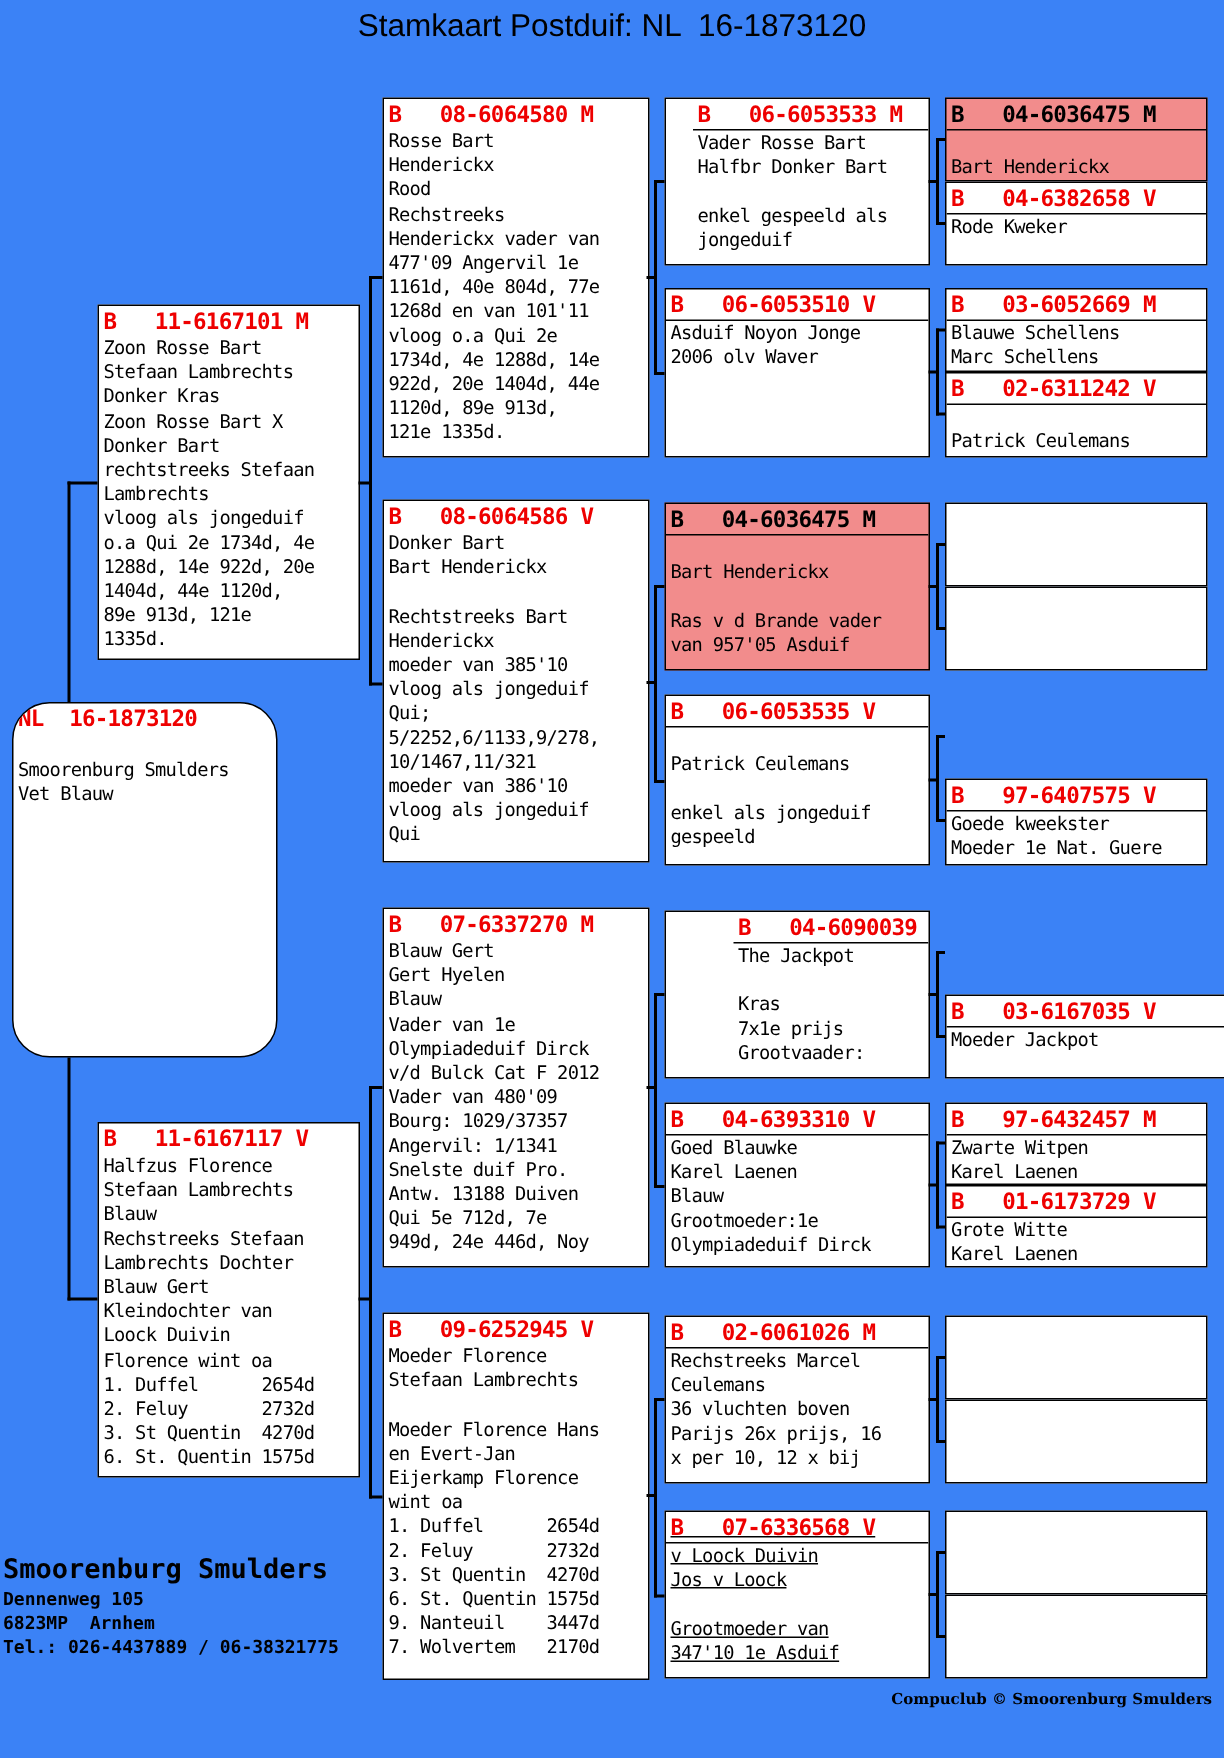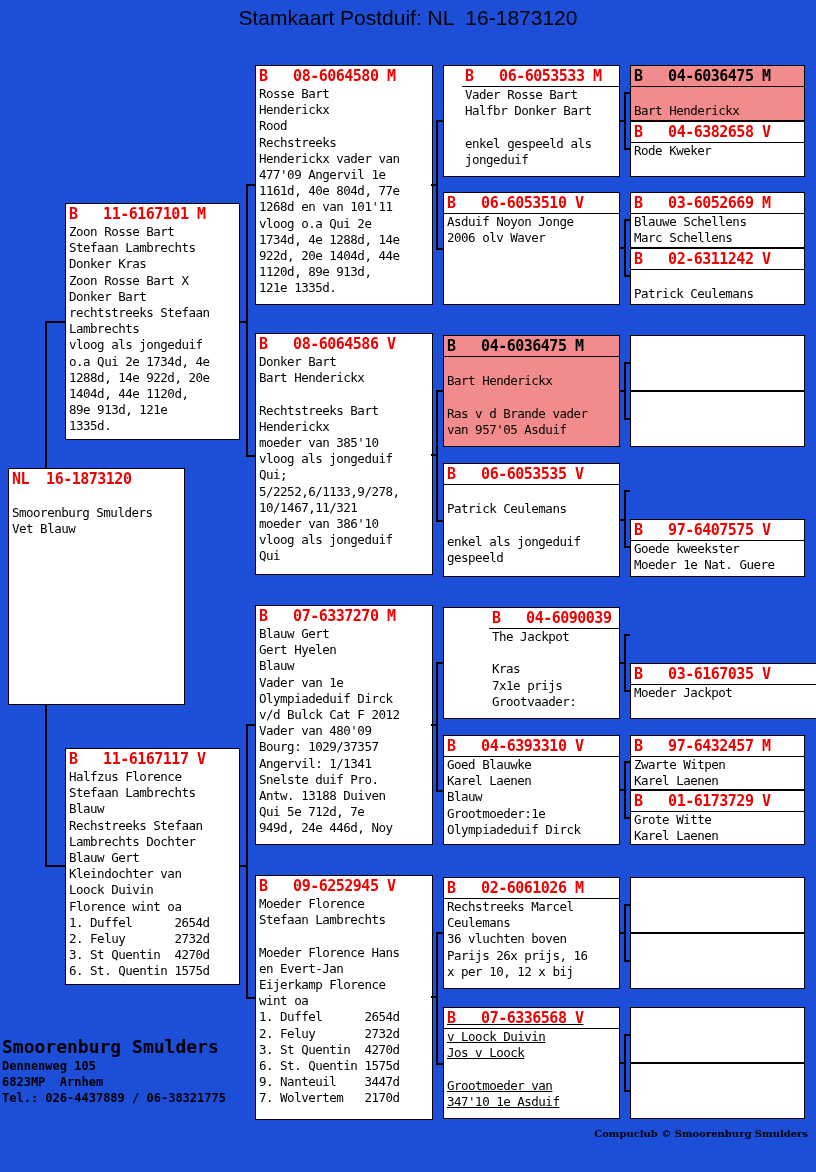--- a/index.html
+++ b/index.html
@@ -1,21 +1,21 @@
 <!DOCTYPE html>
 <html><head>
 <meta charset="utf-8">
 <style>
   * { margin: 0; padding: 0; box-sizing: border-box; }
   html, body { background: #fff; }
   #page {
     position: relative;
     width: 816px;
     height: 1172px;
-    background: #1d4ed8;
+    background: #3b82f6;
     font-family: "DejaVu Sans Mono", monospace;
     overflow: hidden;
   }
   .title {
     position: absolute;
     left: 0; top: 6px; width: 816px;
     text-align: center;
     font-family: "Liberation Sans", sans-serif;
     font-size: 21px;
     color: #000;
@@ -74,21 +74,21 @@
     white-space: pre;
   }
 </style>
 </head>
 <body>
 
 <div id="page">
 
   <div class="title">Stamkaart Postduif: NL  16-1873120</div>
 
-  <div class="box" style="left:8px; top:468px; width:177px; height:237px;">
+  <div class="box" style="left:8px; top:468px; width:177px; height:237px;border-radius:25px;">
     <div class="hdr">NL  16-1873120</div>
     <div class="body">
 Smoorenburg Smulders
 Vet Blauw</div>
   </div>
 
   <div class="box" style="left:65px; top:203px; width:175px; height:237px;">
     <div class="hdr">B   11-6167101 M</div>
     <div class="body">Zoon Rosse Bart
 Stefaan Lambrechts

